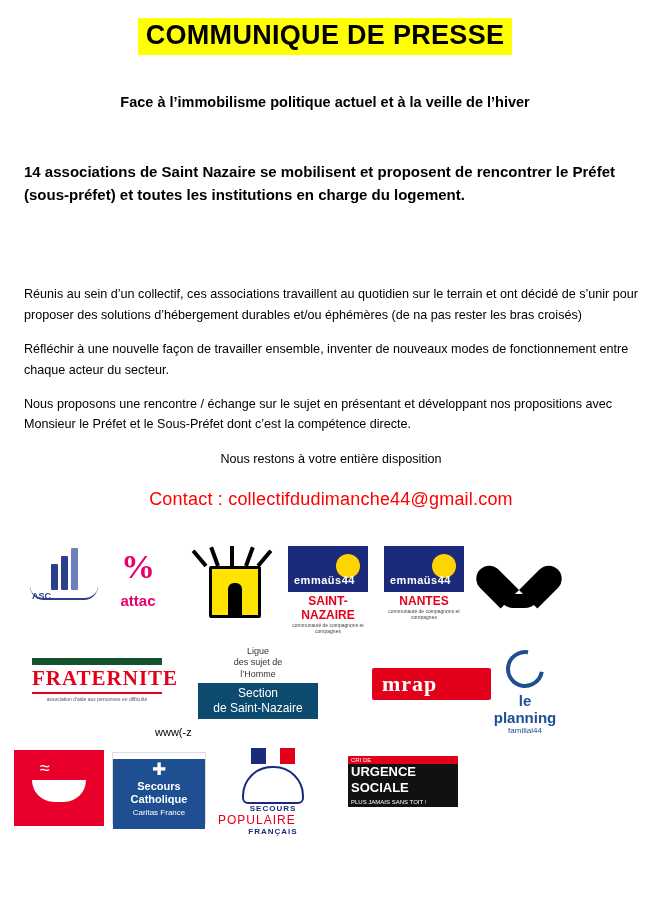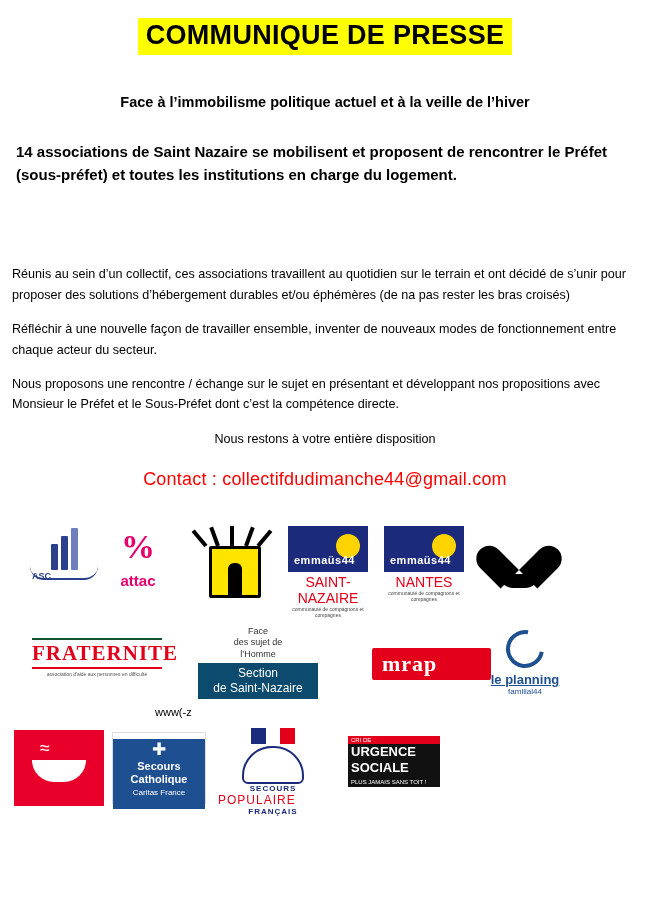--- a/index.html
+++ b/index.html
@@ -44,29 +44,29 @@
     font-weight: bold;
     margin-top: 38px;
     padding: 0 40px;
     line-height: 1.3;
   }
 
   
   .lead {
     font-size: 15px;
     font-weight: bold;
-    margin-top: 28px;
-    padding: 0 14px 0 16px;
+    margin-top: 48px;
+    padding: 0 14px 0 24px;
     line-height: 1.55;
   }
 
   
   .body-block {
     margin-top: 78px;
-    padding: 0 12px 0 12px;
+    padding: 0 12px 0 24px;
   }
   .para {
     font-size: 12.6px;
     line-height: 1.62;
     margin-bottom: 14px;
     text-align: left;
   }
   .center-para {
     text-align: center;
     font-size: 12.6px;
@@ -126,63 +126,63 @@
 
   .em1 { left: 288px; top: 8px; width: 80px; height: 72px; }
   .em2 { left: 384px; top: 8px; width: 80px; height: 72px; }
   .embox { background: #1b2a7a; height: 46px; position: relative; }
   .embox .sun {
     position: absolute; right: 8px; top: 8px; width: 24px; height: 24px; background: #ffd400; border-radius: 50%;
   }
   .embox .txt {
     position: absolute; left: 6px; bottom: 6px; color: #fff; font-size: 11px; font-weight: bold; letter-spacing: .5px;
   }
-  .emsub { color: #e2001a; font-size: 14px; font-weight: normal; text-align: center; margin-top: 2px; }
+  .emsub { color: #e2001a; font-size: 12px; font-weight: bold; text-align: center; margin-top: 2px; }
   .emsub2 { color: #444; font-size: 5px; text-align: center; }
 
   .heart { left: 484px; top: 10px; width: 70px; height: 70px; }
   .heart .h {
     width: 52px; height: 46px; margin: 0 auto; position: relative;
   }
   .heart .h:before, .heart .h:after {
     content: ""; position: absolute; top: 0; width: 26px; height: 42px; background: #000;
     border-radius: 26px 26px 0 0;
   }
   .heart .h:before { left: 26px; transform: rotate(45deg); transform-origin: 0 100%; }
   .heart .h:after { left: 0; transform: rotate(-45deg); transform-origin: 100% 100%; }
   .heart .leaf {
     width: 40px; height: 14px; background: #000; margin: 0 auto; border-radius: 0 0 20px 20px;
   }
 
   
   .frat { left: 32px; top: 120px; width: 130px; height: 60px; }
   .frat .word {
     font-family: "Liberation Serif", serif; font-weight: bold; font-size: 21px; color: #e2001a;
-    letter-spacing: 1px; border-top: 2px solid #14532d; border-bottom: 2px solid #e2001a;
+    letter-spacing: 1px; border-top: 7px solid #14532d; border-bottom: 2px solid #e2001a;
     padding: 1px 0; text-align: center;
   }
   .frat .sub { font-size: 5px; text-align: center; color: #555; margin-top: 2px; }
 
   .ldh { left: 198px; top: 108px; width: 120px; height: 76px; text-align: center; }
   .ldh .l1 { font-size: 9px; color: #333; line-height: 1.25; }
   .ldh .band { background: #0c4a6e; color: #fff; font-size: 12px; padding: 3px 4px; margin-top: 3px; line-height: 1.25; }
 
   .mrap { left: 372px; top: 130px; width: 119px; height: 46px; }
   .mrap .band { background: #e2001a; height: 32px; border-radius: 2px; position: relative; }
   .mrap .band span {
     color: #fff; font-size: 22px; font-weight: bold; font-family: "Liberation Serif", serif;
     position: absolute; left: 10px; top: 3px; letter-spacing: 1px;
   }
 
   .planning { left: 486px; top: 112px; width: 78px; height: 70px; text-align: center; }
   .planning .swirl {
     width: 30px; height: 30px; border: 4px solid #1d4f91; border-radius: 50%;
     border-right-color: transparent; margin: 0 auto; transform: rotate(-35deg);
   }
-  .planning .t1 { color: #1d4f91; font-size: 13px; font-weight: bold; margin-top: 4px; text-decoration: underline; }
+  .planning .t1 { color: #1d4f91; font-size: 15px; font-weight: bold; margin-top: 4px; }
   .planning .t2 { color: #1d4f91; font-size: 8px; }
 
   .www { left: 155px; top: 188px; font-size: 11px; }
 
   
   .restos { left: 14px; top: 212px; width: 90px; height: 76px; background: #e8002a; }
   .restos .bowl {
     width: 54px; height: 22px; background: #fff; border-radius: 0 0 28px 28px; margin: 30px auto 0 auto;
   }
   .restos .steam { position: absolute; left: 26px; top: 8px; color:#fff; font-size: 18px; }
@@ -199,21 +199,21 @@
     margin: 2px auto 0 auto; position: relative;
   }
   .spf .flag { width: 44px; height: 16px; margin: 0 auto; display: flex; }
   .spf .flag i { flex: 1; display: block; }
   .spf .flag i:nth-child(1) { background: #1b2a7a; }
   .spf .flag i:nth-child(2) { background: #fff; }
   .spf .flag i:nth-child(3) { background: #e2001a; }
   .spf .t1 { color: #1b2a7a; font-size: 8px; font-weight: bold; text-align: center; letter-spacing: 1px; }
   .spf .t2 { color: #e2001a; font-size: 12px; font-weight: normal; text-align: left; letter-spacing: 1px; }
 
-  .urg { left: 348px; top: 218px; width: 92px; height: 56px; }
+  .urg { left: 348px; top: 218px; width: 110px; height: 56px; }
   .urg .top { background: #e2001a; color: #fff; font-size: 6px; padding: 1px 3px; }
   .urg .big { background: #111; color: #fff; font-size: 13px; font-weight: bold; padding: 1px 3px; line-height: 1.1; }
   .urg .bot { background: #111; color: #fff; font-size: 6px; padding: 2px 3px; }
 </style>
 </head>
 <body>
 
 <div class="page">
 
   <div class="title-wrap">
@@ -284,21 +284,21 @@
       <div class="h"></div>
       <div class="leaf"></div>
     </div>
 
     <div class="logo frat">
       <div class="word">FRATERNITE</div>
       <div class="sub">association d'aide aux personnes en difficulté</div>
     </div>
 
     <div class="logo ldh">
-      <div class="l1">Face</div>
+      <div class="l1">Ligue</div>
       <div class="l1">des sujet de</div>
       <div class="l1">l’Homme</div>
       <div class="band">
         <div>Section</div>
         <div>de Saint-Nazaire</div>
       </div>
     </div>
 
     <div class="logo mrap">
       <div class="band">

